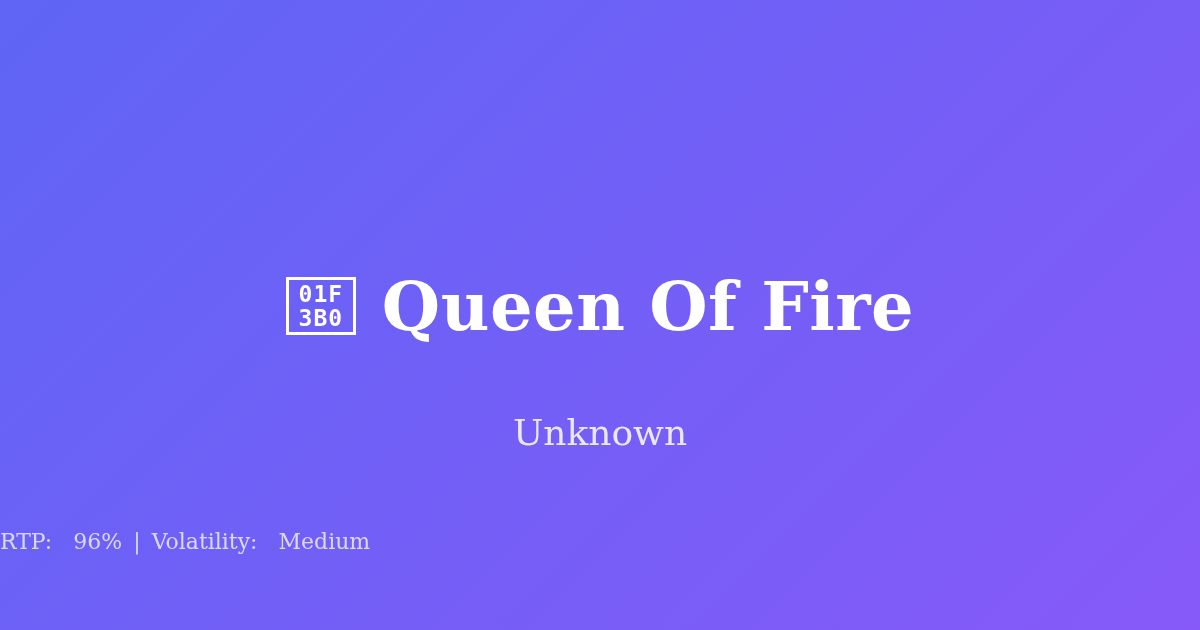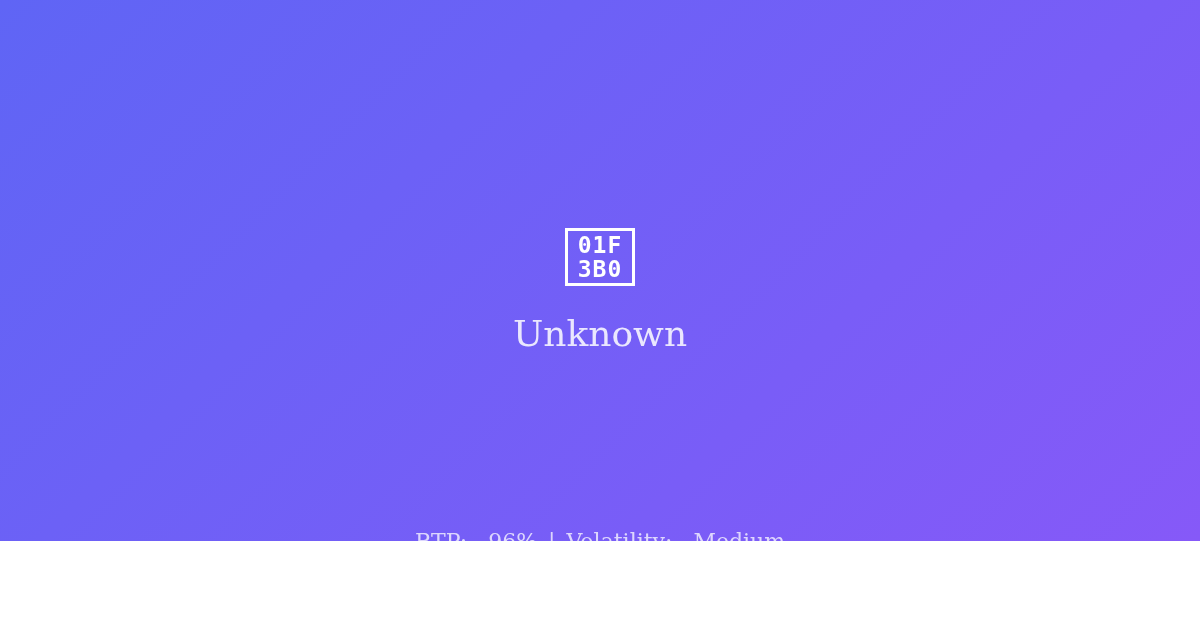--- a/index.html
+++ b/index.html
@@ -10,21 +10,21 @@
     width: 1200px;
     height: 630px;
     overflow: hidden;
     font-family: "DejaVu Serif", "Liberation Serif", serif;
   }
 
   .card {
     position: relative;
     box-sizing: border-box;
     width: 1200px;
-    height: 541px;
+    height: 630px;
     background: linear-gradient(135deg, #5f65f5 0%, #8659f8 100%);
     display: flex;
     flex-direction: column;
     align-items: center;
     justify-content: flex-start;
     padding-left: 29px;
     -webkit-font-smoothing: antialiased;
   }
 
   
@@ -90,21 +90,20 @@
     color: rgba(255, 255, 255, 0.85);
     white-space: nowrap;
   }
 
   
   .meta {
     position: absolute;
     left: 0;
     right: 0;
     top: 528px;
-    text-align: center;
     font-family: "DejaVu Serif", "Liberation Serif", serif;
     font-weight: normal;
     font-size: 22px;
     line-height: 28px;
     color: rgba(255, 255, 255, 0.75);
     white-space: nowrap;
   }
   .meta .sep {
     padding: 0 4px;
   }
@@ -116,20 +115,21 @@
 
   <div class="center-block">
 
     <div class="title-row">
 
       <div class="tofu">
         <span>01F</span>
         <span>3B0</span>
       </div>
 
+      <h1 class="game-title">Queen Of Fire</h1>
 
     </div>
 
     <div class="provider">Unknown</div>
 
   </div>
 
   <div class="meta">
     <span>RTP:</span>
     <span>&nbsp;</span>

